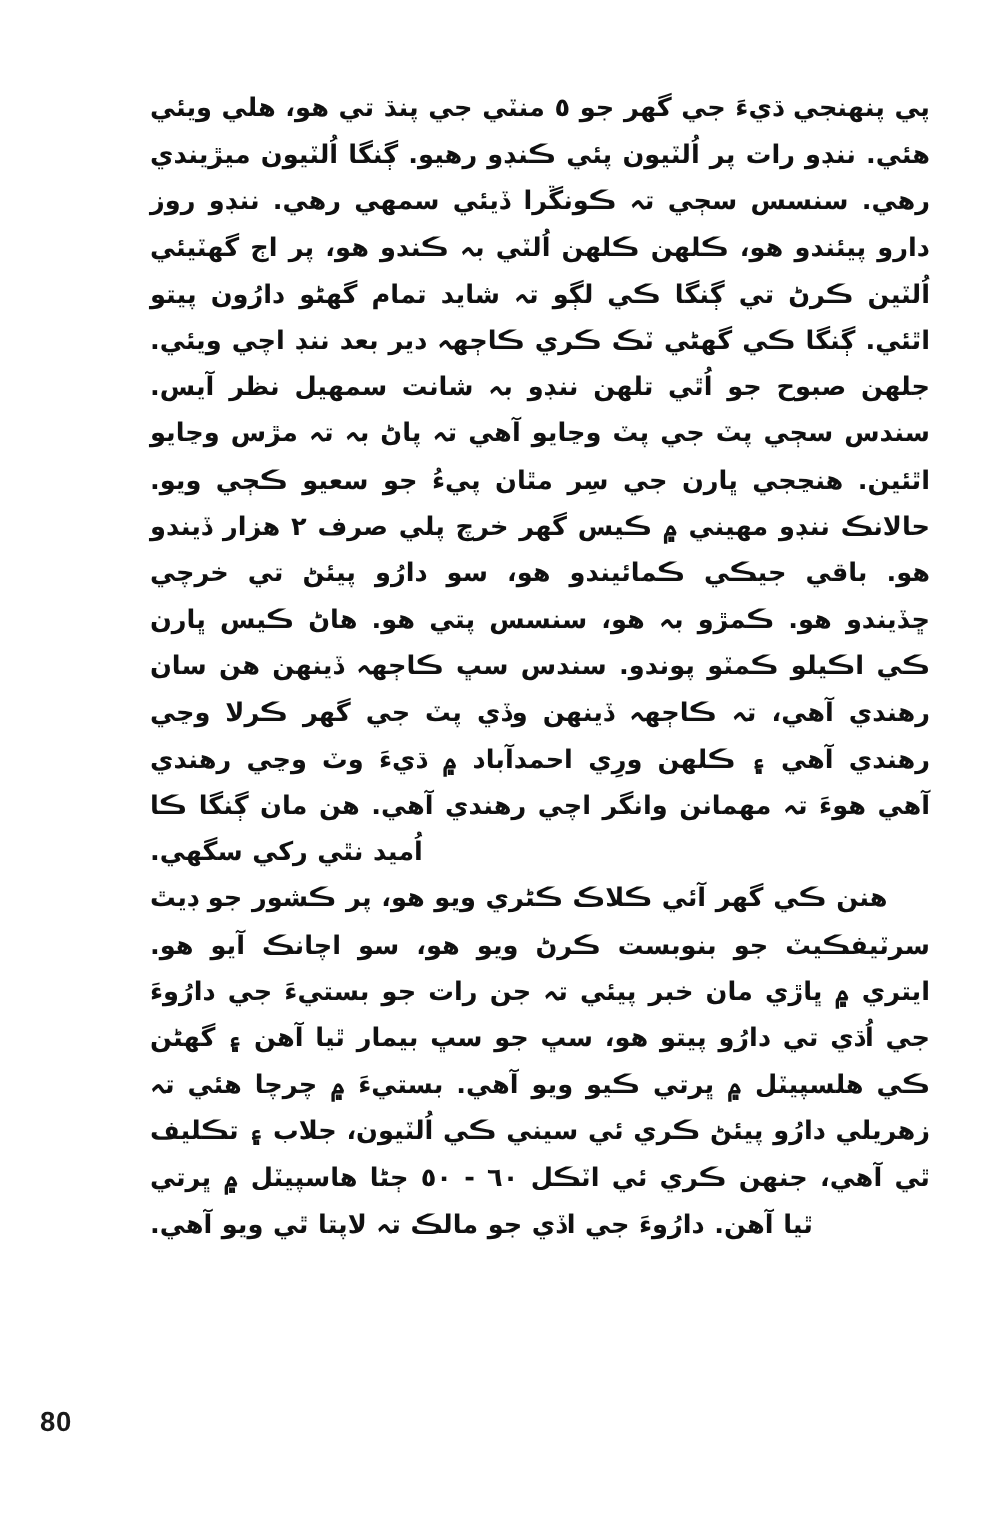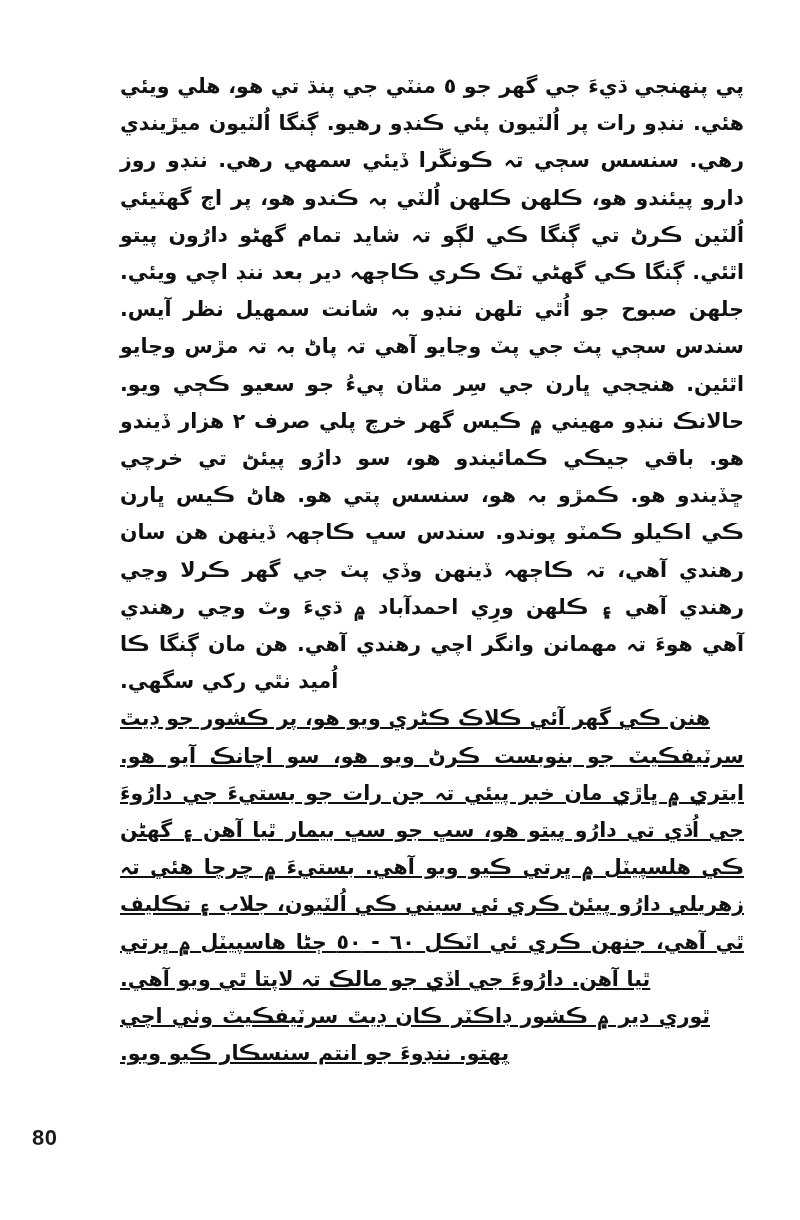--- a/index.html
+++ b/index.html
@@ -46,21 +46,20 @@
     unicode-bidi: embed;
     text-align: justify;
     text-align-last: justify;
     word-spacing: 0.5px;
     letter-spacing: 0px;
     font-family: "DejaVu Sans", "Liberation Sans", sans-serif;
   }
 
   .para.indent {
     text-indent: 34px;
-    text-decoration: underline;
   }
 
   
   .para.ragged-last {
     text-align-last: left;
   }
 
   #page-number {
     position: absolute;
     top: 1125px;
@@ -79,20 +78,19 @@
 <body>
 
 <div id="page">
 
   <div id="text-block">
 
     <p class="para ragged-last">پي پنهنجي ڌيءَ جي گهر جو ٥ منٽي جي پنڌ تي هو، هلي ويئي هئي. ننڊو رات پر اُلٽيون پئي ڪنڊو رهيو. ڳنگا اُلٽيون ميڙيندي رهي. سنسس سڄي تہ ڪونڱرا ڏيئي سمهي رهي. ننڊو روز دارو پيئندو هو، ڪلهن ڪلهن اُلٽي بہ ڪندو هو، پر اڄ گهٽيئي اُلٽين ڪرڻ تي ڳنگا ڪي لڳو تہ شايد تمام گهڻو دارُون پيتو اٿئي. ڳنگا ڪي گهڻي ٽڪ ڪري ڪاڄهہ دير بعد ننڊ اچي ويئي. جلهن صبوح جو اُٿي تلهن ننڊو بہ شانت سمهيل نظر آيس. سندس سڄي پٽ جي پٽ وڃايو آهي تہ پاڻ بہ تہ مڙس وڃايو اٿئين. هنڃجي ڀارن جي سِر مٿان پيءُ جو سعيو ڪڄي ويو. حالانڪ ننڊو مهيني ۾ ڪيس گهر خرچ پلي صرف ٢ هزار ڏيندو هو. باقي جيڪي ڪمائيندو هو، سو دارُو پيئڻ تي خرچي ڇڏيندو هو. ڪمڙو بہ هو، سنسس پتي هو. هاڻ ڪيس ڀارن ڪي اڪيلو ڪمٽو پوندو. سندس سڀ ڪاڄهہ ڏينهن هن سان رهندي آهي، تہ ڪاڄهہ ڏينهن وڏي پٽ جي گهر ڪرلا وڃي رهندي آهي ۽ ڪلهن ورِي احمدآباد ۾ ڌيءَ وٽ وڃي رهندي آهي هوءَ تہ مهمانن وانگر اچي رهندي آهي. هن مان ڳنگا ڪا اُميد نٿي رکي سگهي.</p>
 
     <p class="para indent ragged-last">هنن ڪي گهر آئي ڪلاڪ ڪڻري ويو هو، پر ڪشور جو ڊيٿ سرٽيفڪيٽ جو بنوبست ڪرڻ ويو هو، سو اچانڪ آيو هو. ايتري ۾ ڀاڙي مان خبر پيئي تہ جن رات جو بستيءَ جي دارُوءَ جي اُڌي تي دارُو پيتو هو، سڀ جو سڀ بيمار ٿيا آهن ۽ گهڻن ڪي هلسپيٽل ۾ ڀرتي ڪيو ويو آهي. بستيءَ ۾ چرچا هئي تہ زهريلي دارُو پيئڻ ڪري ئي سيني ڪي اُلٽيون، جلاب ۽ تڪليف ٿي آهي، جنهن ڪري ئي اٽڪل ٦٠ - ٥٠ ڄڻا هاسپيٽل ۾ ڀرتي ٿيا آهن. دارُوءَ جي اڏي جو مالڪ تہ لاپتا ٿي ويو آهي.</p>
 
-    <p class="para indent ragged-last">ٿوري دير ۾ ڪشور ڊاڪٽر ڪان ڊيٿ سرٽيفڪيٽ وٺي اچي پهتو. ننڊوءَ جو انتم سنسڪار ڪيو ويو.</p>
 
 
   </div>
 
   <div id="page-number">80</div>
 
 </div>
 
 </body></html>

